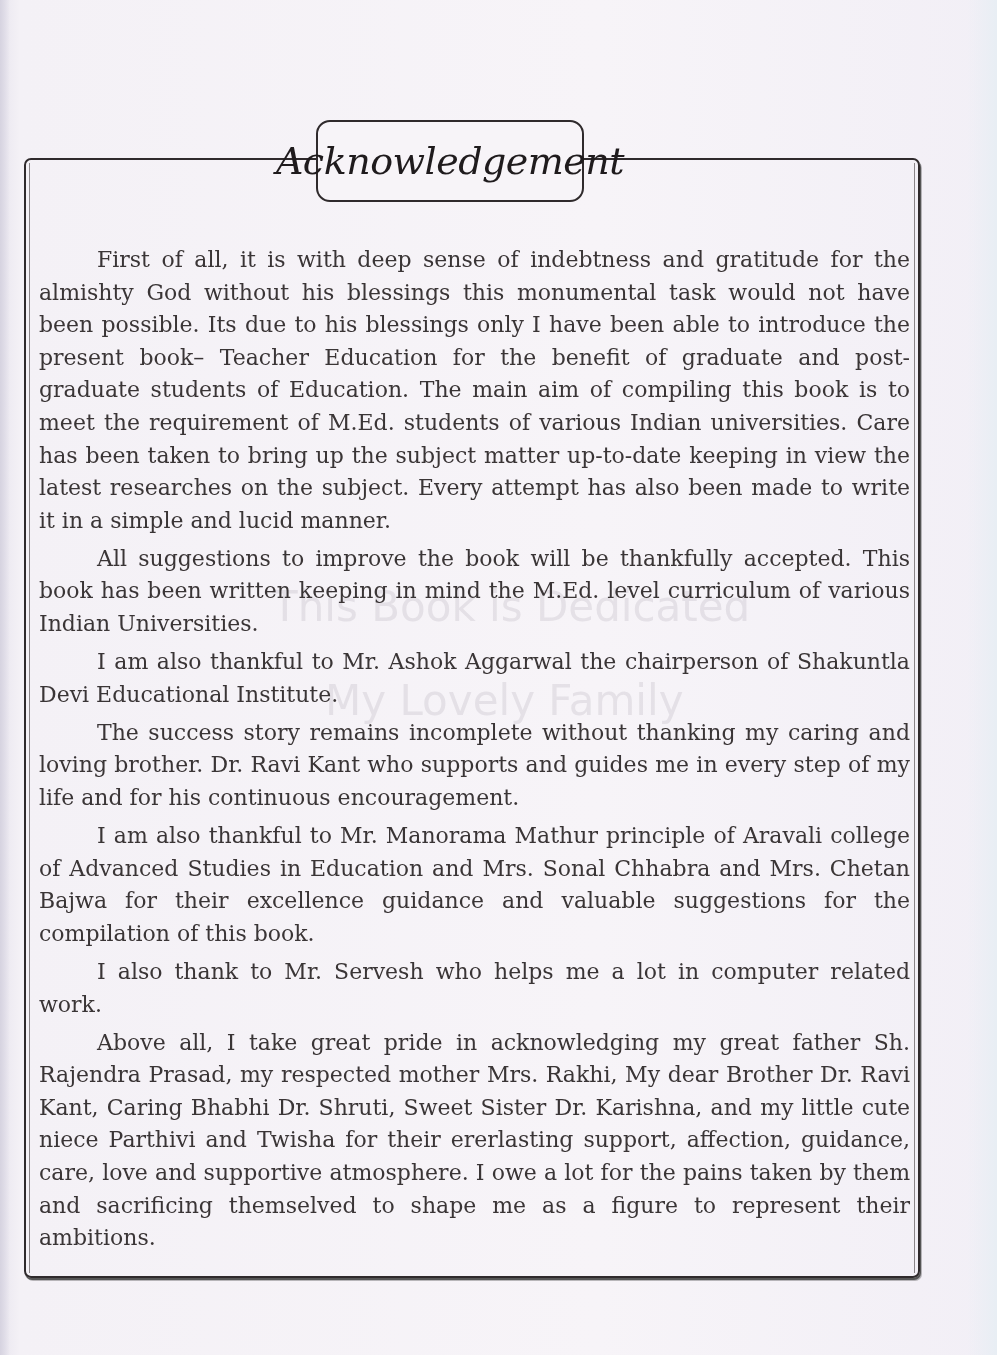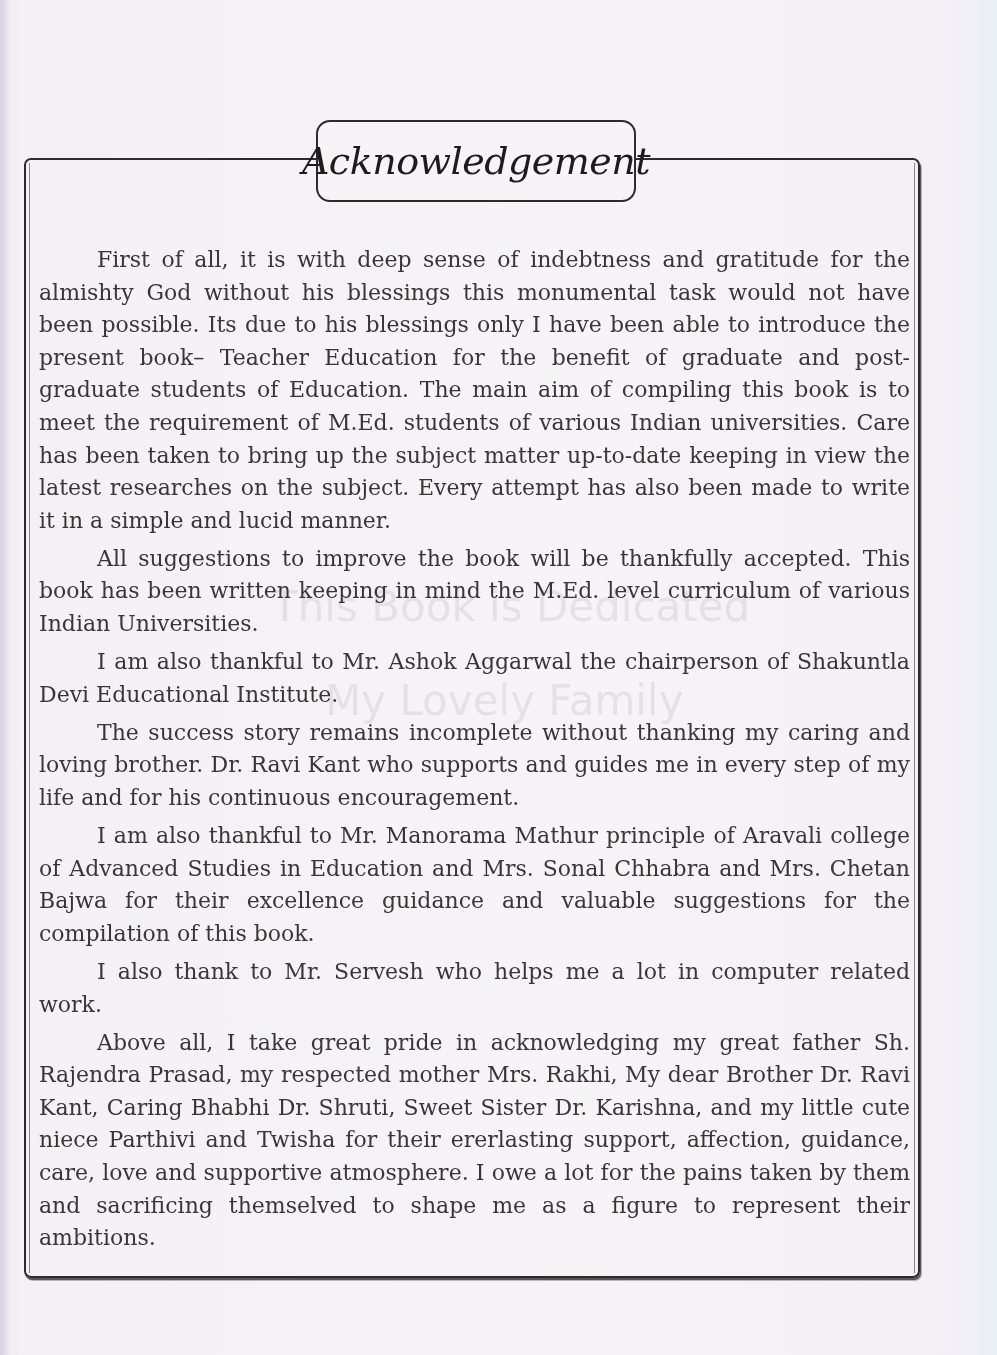--- a/index.html
+++ b/index.html
@@ -48,21 +48,21 @@
   .frame-inner {
     position: absolute;
     left: 3px; top: 3px; right: 3px; bottom: 3px;
     border-left: 1px solid #8a8588;
     border-right: 1px solid #8a8588;
   }
   .title-tab {
     position: absolute;
     left: 316px;
     top: 120px;
-    width: 320px;
+    width: 268px;
     height: 82px;
     background: #f7f4f8;
     border: 2px solid #2f2a2c;
     border-radius: 14px;
     box-sizing: border-box;
     display: flex;
     align-items: center;
     justify-content: center;
     z-index: 2;
   }

